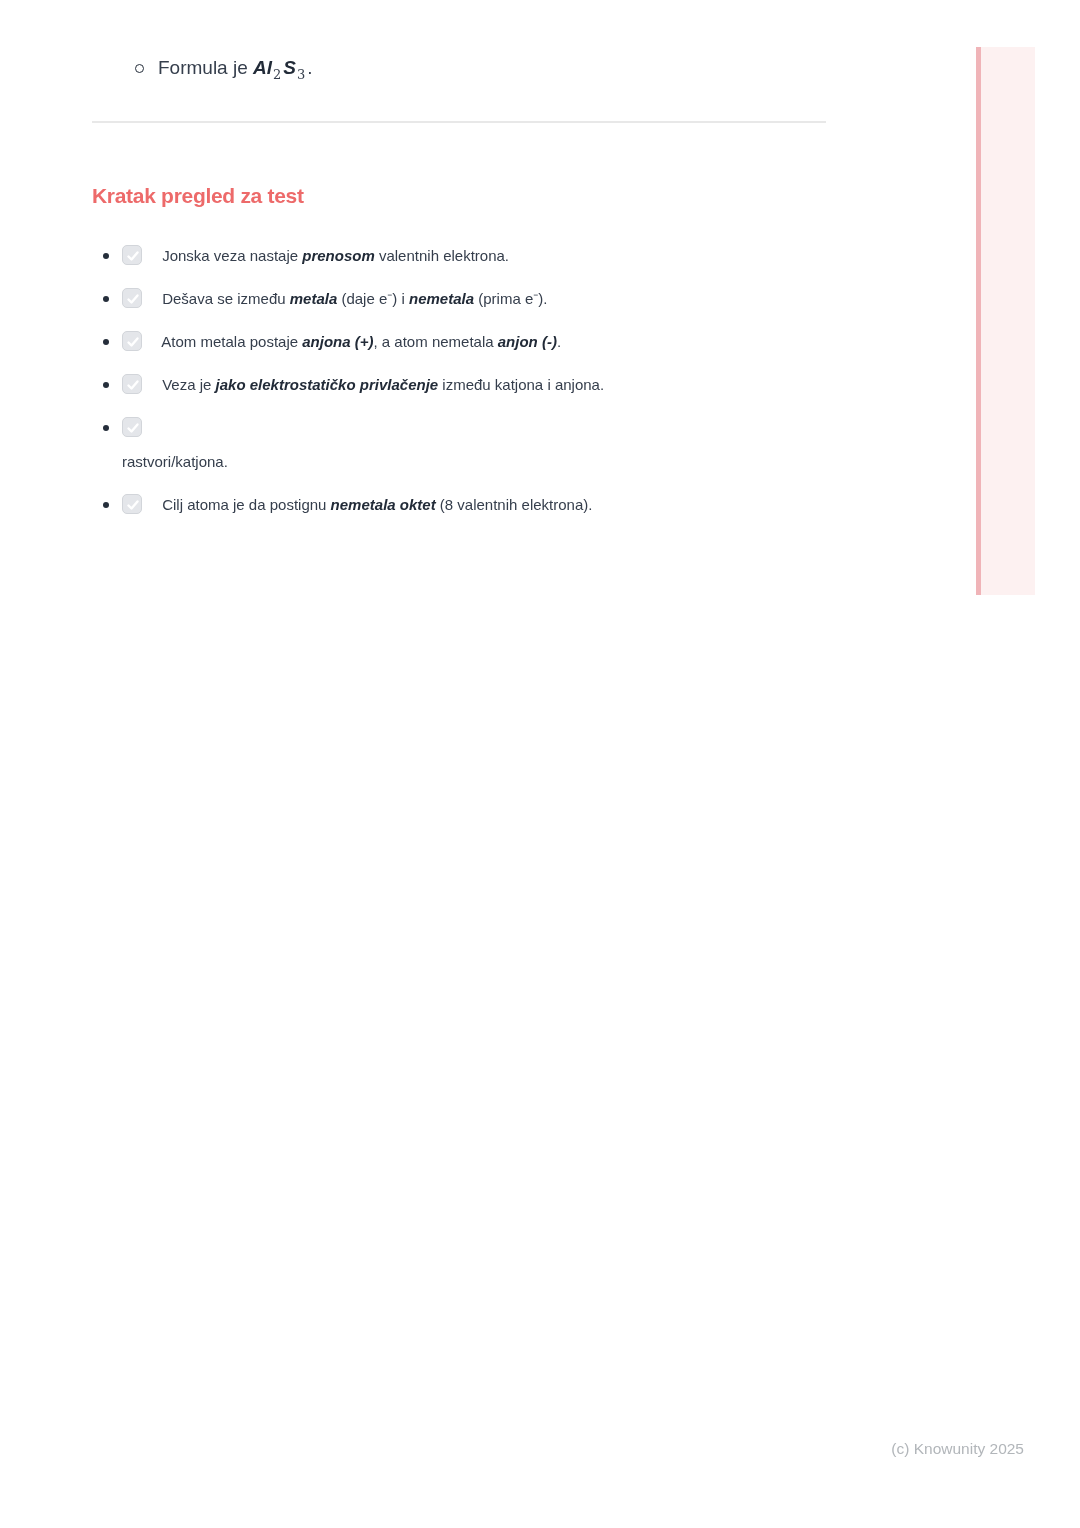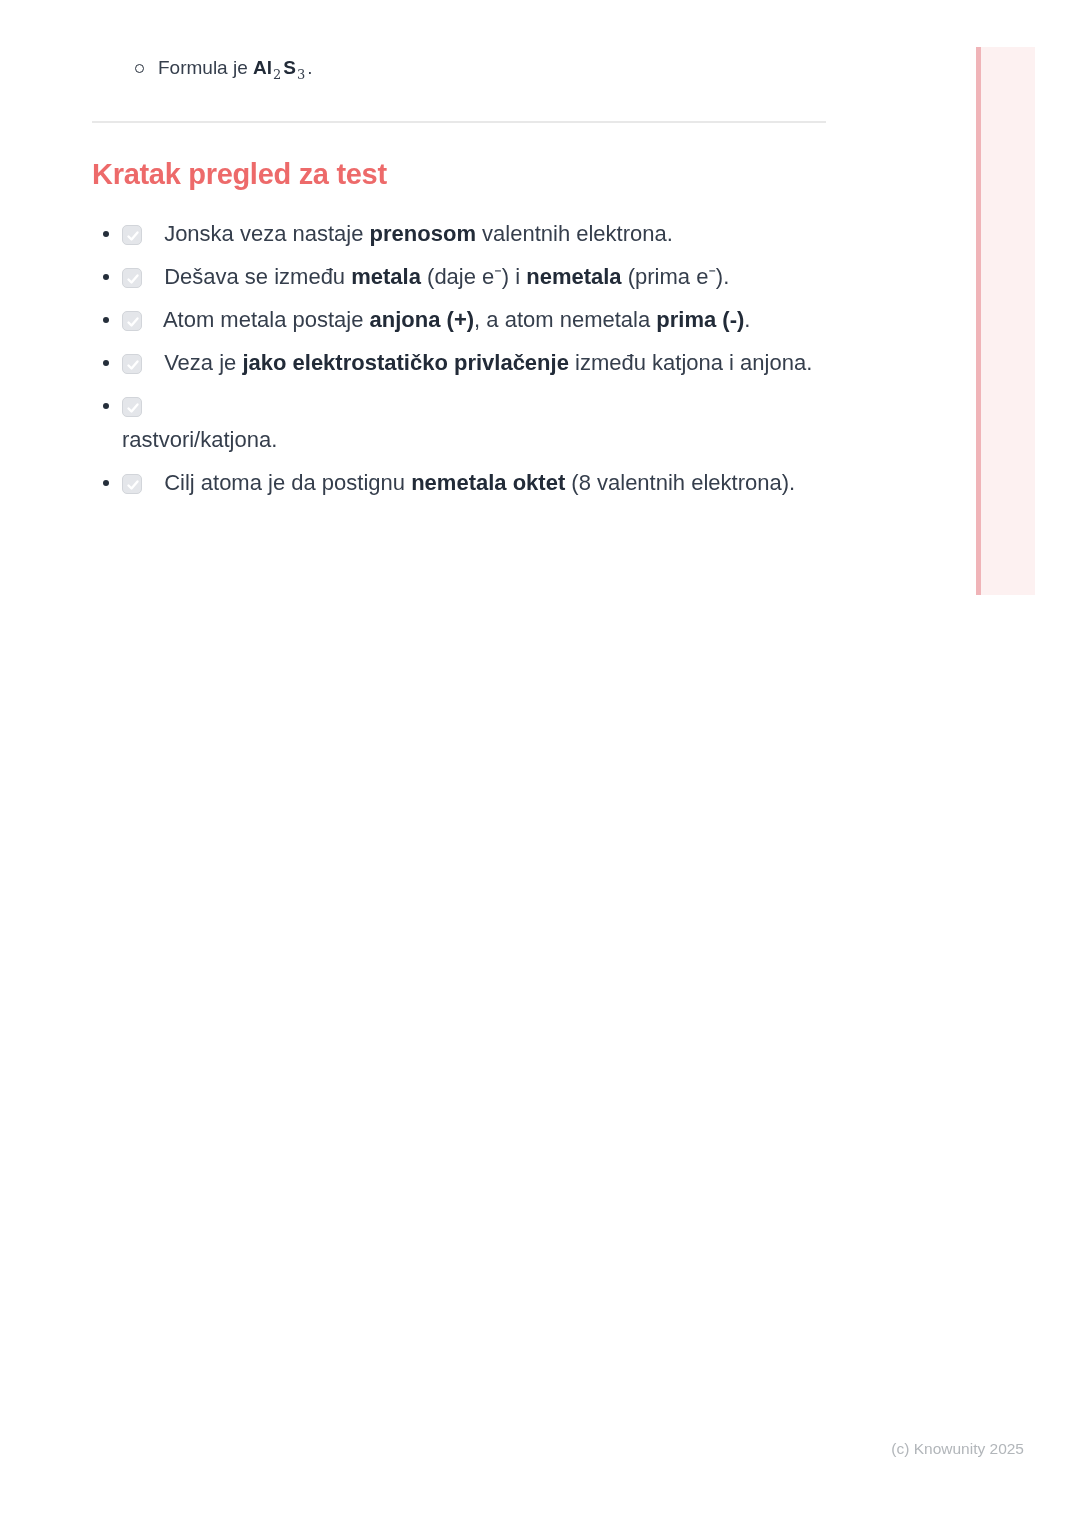--- a/index.html
+++ b/index.html
@@ -27,49 +27,49 @@
   }
   .hollow-bullet {
     position: absolute;
     left: 43px;
     top: 9px;
     width: 9px;
     height: 9px;
     border: 1.8px solid #252e3b;
     border-radius: 50%;
   }
-  .seg-bold { font-weight: 700; color: #222b38; }
+  .seg-bold { font-weight: 700; color: #222b38; font-style: italic; }
   .frm-sub {
     font-family: "DejaVu Serif", serif;
     font-size: 13px;
     margin: 0 2px 0 1px;
   }
   .divider {
     border: none;
     height: 2px;
     background: #e8e8e8;
     margin-top: 33px;
     width: 734px;
   }
   .section-heading {
-    margin-top: 34px;
-    font-size: 29px;
+    margin-top: 56px;
+    font-size: 21px;
     line-height: 34px;
     font-weight: 700;
     letter-spacing: -0.3px;
     color: #ed6a6a;
   }
   ul.checklist {
     list-style: none;
     margin-top: 26px;
   }
   ul.checklist li {
     position: relative;
     padding-left: 30px;
-    font-size: 22px;
+    font-size: 15px;
     line-height: 34px;
     margin-bottom: 9px;
   }
   .bullet-dot {
     position: absolute;
     left: 11px;
     top: 14px;
     width: 6px;
     height: 6px;
     border-radius: 50%;
@@ -135,21 +135,21 @@
       <span class="checkbox"><svg width="16" height="16" viewBox="0 0 16 16">
             <polyline points="3.5,8.5 6.5,11.5 12.5,4.5" fill="none" stroke="#ffffff" stroke-width="2.4" stroke-linecap="round" stroke-linejoin="round"></polyline>
           </svg></span>
       <span class="li-text"><span>Dešava se između </span><span class="seg-bold">metala</span><span> (daje e⁻) i </span><span class="seg-bold">nemetala</span><span> (prima e⁻).</span></span>
     </li>
     <li>
       <span class="bullet-dot"></span>
       <span class="checkbox"><svg width="16" height="16" viewBox="0 0 16 16">
             <polyline points="3.5,8.5 6.5,11.5 12.5,4.5" fill="none" stroke="#ffffff" stroke-width="2.4" stroke-linecap="round" stroke-linejoin="round"></polyline>
           </svg></span>
-      <span class="li-text"><span>Atom metala postaje </span><span class="seg-bold">anjona (+)</span><span>, a atom nemetala </span><span class="seg-bold">prima (-)</span><span>.</span></span>
+      <span class="li-text"><span>Atom metala postaje </span><span class="seg-bold">anjona (+)</span><span>, a atom nemetala </span><span class="seg-bold">anjon (-)</span><span>.</span></span>
     </li>
     <li>
       <span class="bullet-dot"></span>
       <span class="checkbox"><svg width="16" height="16" viewBox="0 0 16 16">
             <polyline points="3.5,8.5 6.5,11.5 12.5,4.5" fill="none" stroke="#ffffff" stroke-width="2.4" stroke-linecap="round" stroke-linejoin="round"></polyline>
           </svg></span>
       <span class="li-text"><span>Veza je </span><span class="seg-bold">jako elektrostatičko privlačenje</span><span> između katjona i anjona.</span></span>
     </li>
     <li>
       <span class="bullet-dot"></span>

